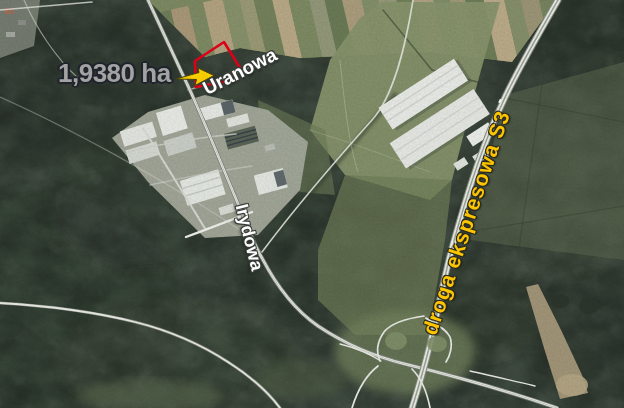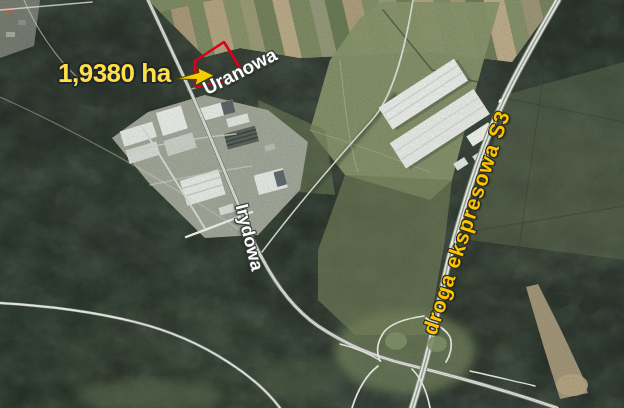--- a/index.html
+++ b/index.html
@@ -4,21 +4,21 @@
 <style>
   html,body{margin:0;padding:0;background:#222;}
   .stage{
     position:relative;width:624px;height:408px;overflow:hidden;
     font-family:"Liberation Sans", sans-serif;
     background:#3f4b40;
   }
   .stage svg{position:absolute;left:0;top:0;}
   .lbl{position:absolute;font-weight:bold;line-height:1;white-space:nowrap;user-select:none;}
   .lbl-area{
-    left:58px;top:60px;font-size:26px;letter-spacing:-0.5px;color:#fde047;
+    left:58px;top:60px;font-size:26px;letter-spacing:-0.5px;color:#a3a3a3;
     text-shadow:-2px -1px 0 #20242c,2px -1px 0 #20242c,-2px 1px 0 #20242c,2px 1px 0 #20242c,
                 0 -2px 0 #20242c,0 2px 0 #20242c,-2px 0 0 #20242c,2px 0 0 #20242c;
   }
   .lbl-uranowa{
     left:204px;top:80px;font-size:19px;color:#ffffff;
     transform:rotate(-27deg);transform-origin:left center;
     text-shadow:-1px -1px 0 #3a3f3a,1px -1px 0 #3a3f3a,-1px 1px 0 #3a3f3a,1px 1px 0 #3a3f3a,0 2px 3px rgba(0,0,0,.55);
   }
   .lbl-irydowa{
     left:250px;top:202px;font-size:18px;color:#ffffff;

